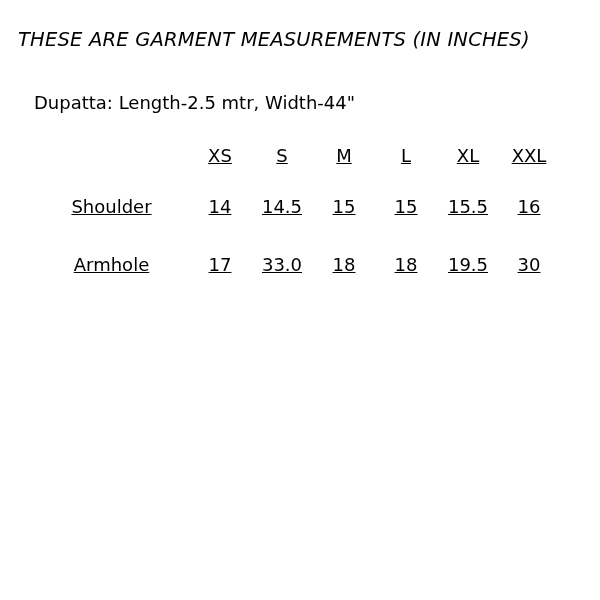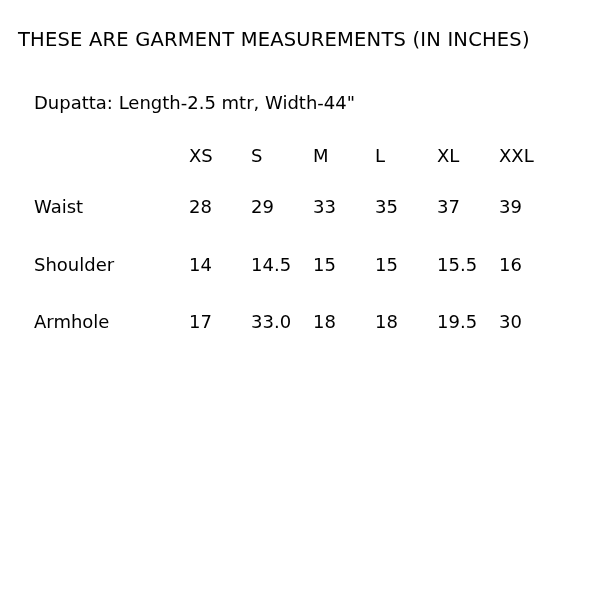--- a/index.html
+++ b/index.html
@@ -20,45 +20,47 @@
     height: 600px;
     box-sizing: border-box;
   }
   .title {
     position: absolute;
     left: 18px;
     top: 28px;
     font-size: 19.5px;
     letter-spacing: 0.2px;
     white-space: nowrap;
+    font-style: italic;
   }
   .subtitle {
     position: absolute;
     left: 34px;
     top: 92px;
     font-size: 18px;
     white-space: nowrap;
   }
   table.size-table {
     position: absolute;
     left: 34px;
     top: 134px;
     border-collapse: collapse;
     font-size: 18px;
   }
   table.size-table th,
   table.size-table td {
     padding: 0;
     margin: 0;
     font-weight: normal;
-    text-align: left;
+    text-align: center;
     vertical-align: middle;
     height: 57.5px;
     line-height: 57.5px;
     white-space: nowrap;
+    text-decoration: underline;
   }
   table.size-table thead th {
     height: 44px;
     line-height: 44px;
   }
   .col-label {
     width: 155px;
   }
   .col-size {
     width: 62px;
@@ -86,29 +88,20 @@
         <th class="col-size">XS</th>
         <th class="col-size">S</th>
         <th class="col-size">M</th>
         <th class="col-size">L</th>
         <th class="col-xl">XL</th>
         <th class="col-xxl">XXL</th>
       </tr>
     </thead>
     <tbody>
       <tr>
-        <td class="col-label">Waist</td>
-        <td class="col-size">28</td>
-        <td class="col-size">29</td>
-        <td class="col-size">33</td>
-        <td class="col-size">35</td>
-        <td class="col-xl">37</td>
-        <td class="col-xxl">39</td>
-      </tr>
-      <tr>
         <td class="col-label">Shoulder</td>
         <td class="col-size">14</td>
         <td class="col-size">14.5</td>
         <td class="col-size">15</td>
         <td class="col-size">15</td>
         <td class="col-xl">15.5</td>
         <td class="col-xxl">16</td>
       </tr>
       <tr>
         <td class="col-label">Armhole</td>

